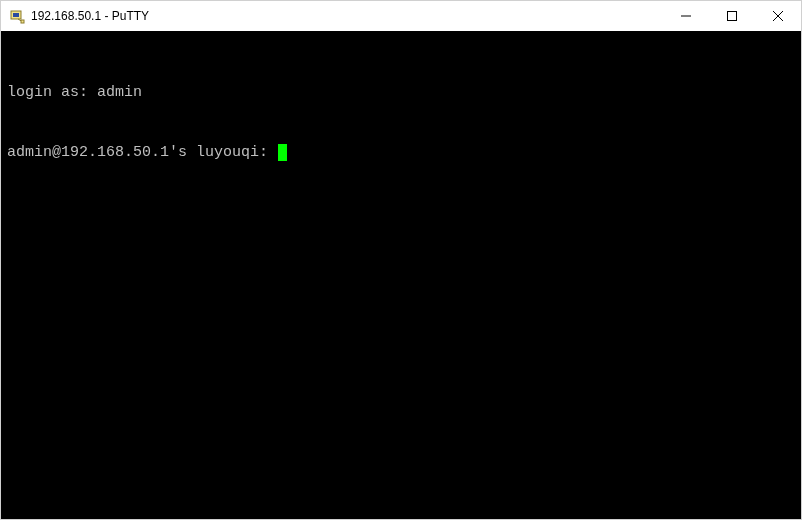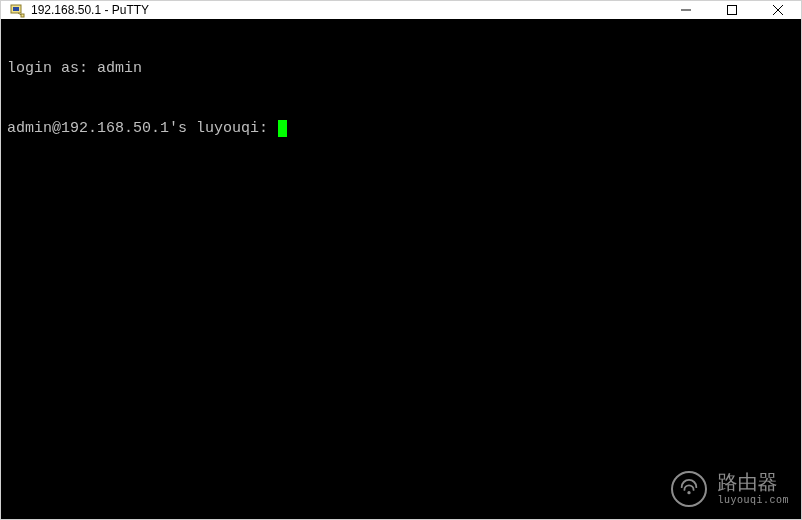--- a/index.html
+++ b/index.html
@@ -1,25 +1,25 @@
 <!DOCTYPE html>
 <html><head>
   <meta charset="utf-8">
   <style>
     * { box-sizing: border-box; margin: 0; padding: 0; }
     html, body { width: 802px; height: 520px; overflow: hidden; font-family: "Segoe UI", Tahoma, sans-serif; background: #fff; }
     .window { width: 802px; height: 520px; display: flex; flex-direction: column; border: 1px solid #d0d0d0; position: relative; }
-    .titlebar { height: 18px; background: #ffffff; display: flex; align-items: center; padding-left: 8px; }
+    .titlebar { height: 30px; background: #ffffff; display: flex; align-items: center; padding-left: 8px; }
     .app-icon { width: 16px; height: 16px; margin-right: 6px; display: inline-flex; align-items: center; justify-content: center; }
     .title-text { font-size: 12px; color: #000; flex: 0 0 auto; }
     .title-spacer { flex: 1 1 auto; }
     .win-controls { display: flex; height: 100%; }
     .win-btn { width: 46px; height: 100%; display: flex; align-items: center; justify-content: center; background: #fff; }
     .win-btn svg { display: block; }
-    .terminal { flex: 1 1 auto; background: #000; color: #bfbfbf; font-family: "Consolas","Courier New",monospace; font-size: 15px; line-height: 20px; padding: 0 6px; white-space: pre; position: relative; }
+    .terminal { flex: 1 1 auto; background: #000; color: #bfbfbf; font-family: "Consolas","Courier New",monospace; font-size: 15px; line-height: 20px; padding: 12px 6px; white-space: pre; position: relative; }
     .term-line { display: block; }
     .cursor { display: inline-block; width: 9px; height: 17px; background: #00ff00; vertical-align: text-bottom; margin-left: 1px; }
     .watermark { position: absolute; right: 12px; bottom: 12px; display: flex; align-items: center; gap: 10px; opacity: 0.55; color: #fff; }
     .wm-icon { width: 36px; height: 36px; border: 2px solid #fff; border-radius: 50%; display: flex; align-items: center; justify-content: center; }
     .wm-text { display: flex; flex-direction: column; line-height: 1.1; }
     .wm-text .big { font-size: 20px; }
     .wm-text .small { font-size: 10px; letter-spacing: 0.5px; }
   </style>
 </head>
 <body>
@@ -54,28 +54,15 @@
             <line x1="10" y1="0" x2="0" y2="10" stroke="#000" stroke-width="1"></line>
           </svg>
       </div>
     </div>
   </div>
 
   <div class="terminal">
     <span class="term-line">login as: admin</span>
     <span class="term-line"><span>admin@192.168.50.1's luyouqi: </span><span class="cursor"></span></span>
 
-    <div class="watermark">
-      <div class="wm-icon">
-        <svg width="22" height="22" viewBox="0 0 24 24" fill="none" stroke="#fff" stroke-width="2">
-          <path d="M4 10 a8 8 0 0 1 16 0" stroke-linecap="round"></path>
-          <path d="M7 13 a5 5 0 0 1 10 0" stroke-linecap="round"></path>
-          <circle cx="12" cy="16" r="1.8" fill="#fff" stroke="none"></circle>
-        </svg>
-      </div>
-      <div class="wm-text">
-        <span class="big">路由器</span>
-        <span class="small">luyouqi.com</span>
-      </div>
-    </div>
   </div>
 
 </div>
 
 </body></html>

